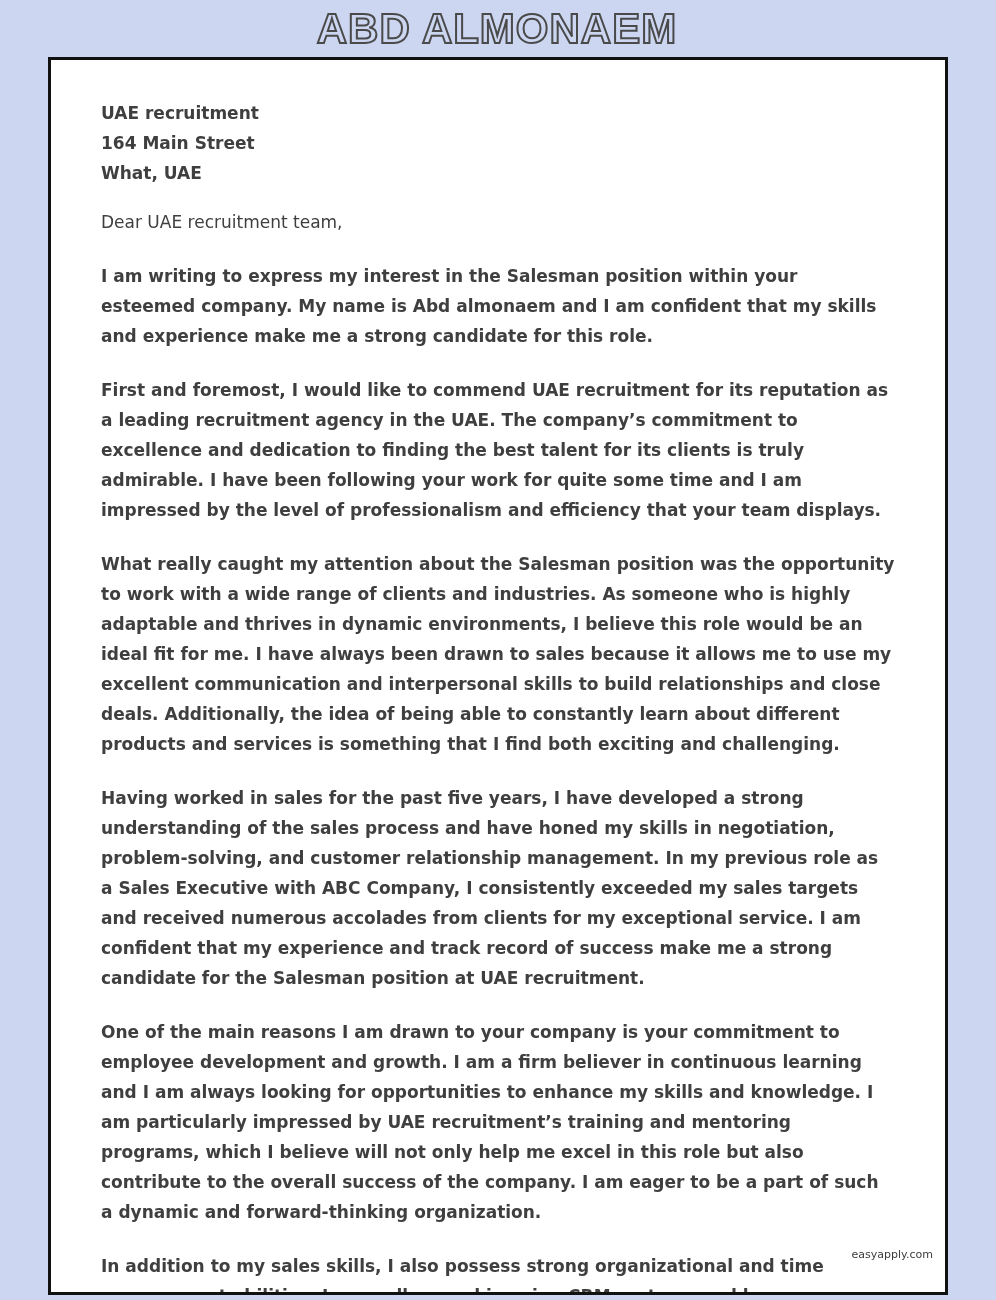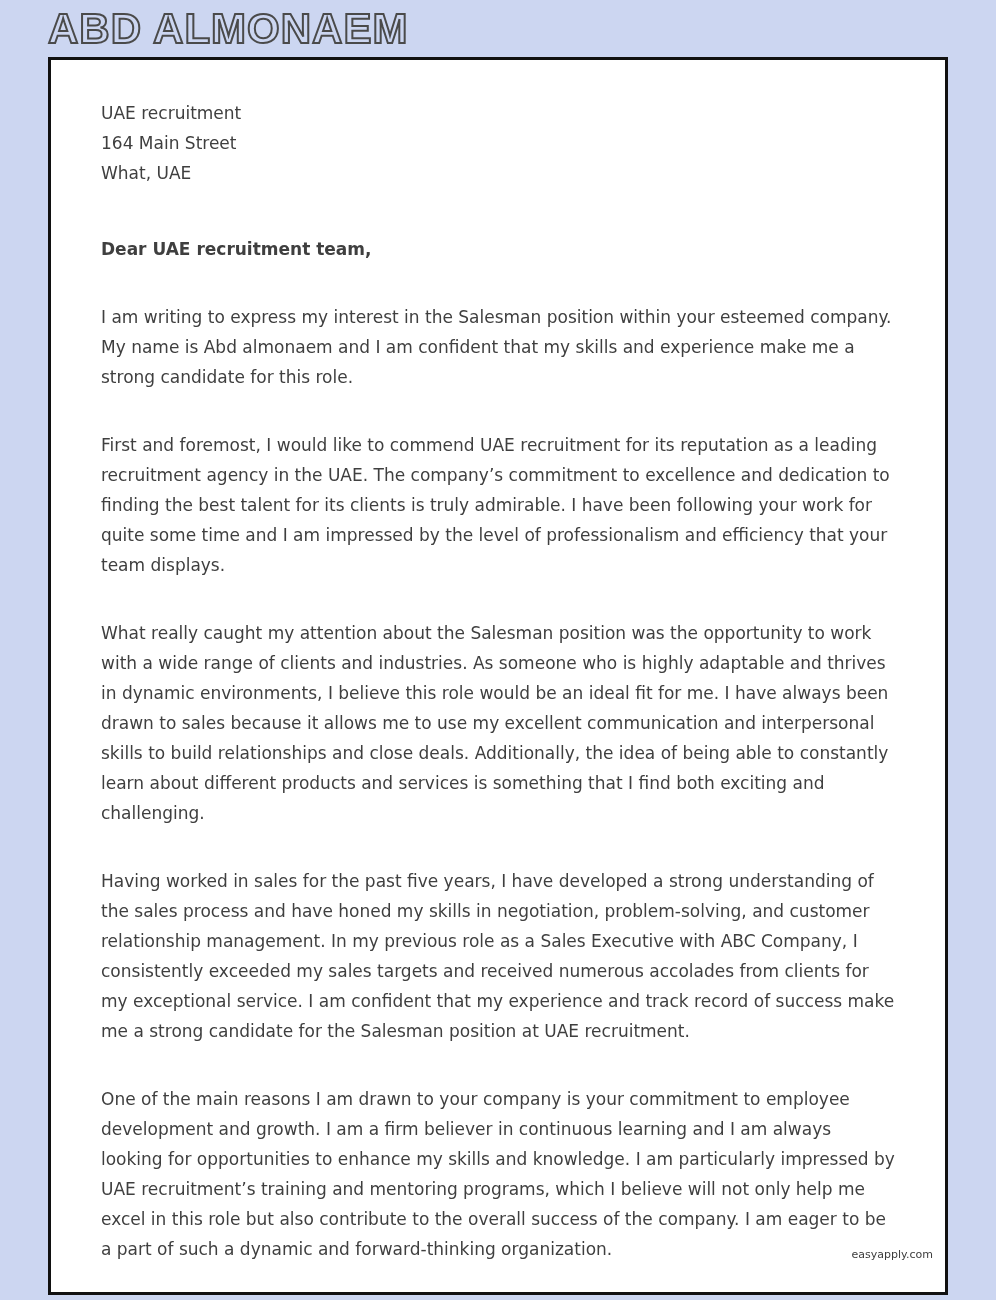--- a/index.html
+++ b/index.html
@@ -21,21 +21,21 @@
     width: 996px;
     height: 1300px;
   }
 
   
   .header {
     position: absolute;
     top: 6px;
     left: 48px;
     right: 50px;
-    text-align: left;
+    text-align: center;
     z-index: 2;
   }
   .header-name {
     font-family: "Liberation Sans", sans-serif;
     font-size: 42px;
     font-weight: 700;
     letter-spacing: 1px;
     color: transparent;
     -webkit-text-stroke: 2px #4a4a4a;
     text-stroke: 2px #4a4a4a;
@@ -56,25 +56,25 @@
     overflow: hidden;
     z-index: 1;
   }
 
   .page, .page p, .page div {
     color: #3f3f3f;
     font-size: 17px;
     line-height: 30px;
   }
 
-  .address div { line-height: 30px; }
+  .address div { line-height: 30px; font-weight: bold; }
 
-  .salutation { margin-top: 46px; font-weight: bold; }
+  .salutation { margin-top: 19px; }
 
-  p.para { margin-top: 38px; }
+  p.para { margin-top: 24px; font-weight: bold; }
 
   
   .watermark {
     position: absolute;
     top: 1246px;
     right: 60px;
     font-size: 11px;
     line-height: 17px;
     color: #3c3c3c;
     background: rgba(255,255,255,0.92);

